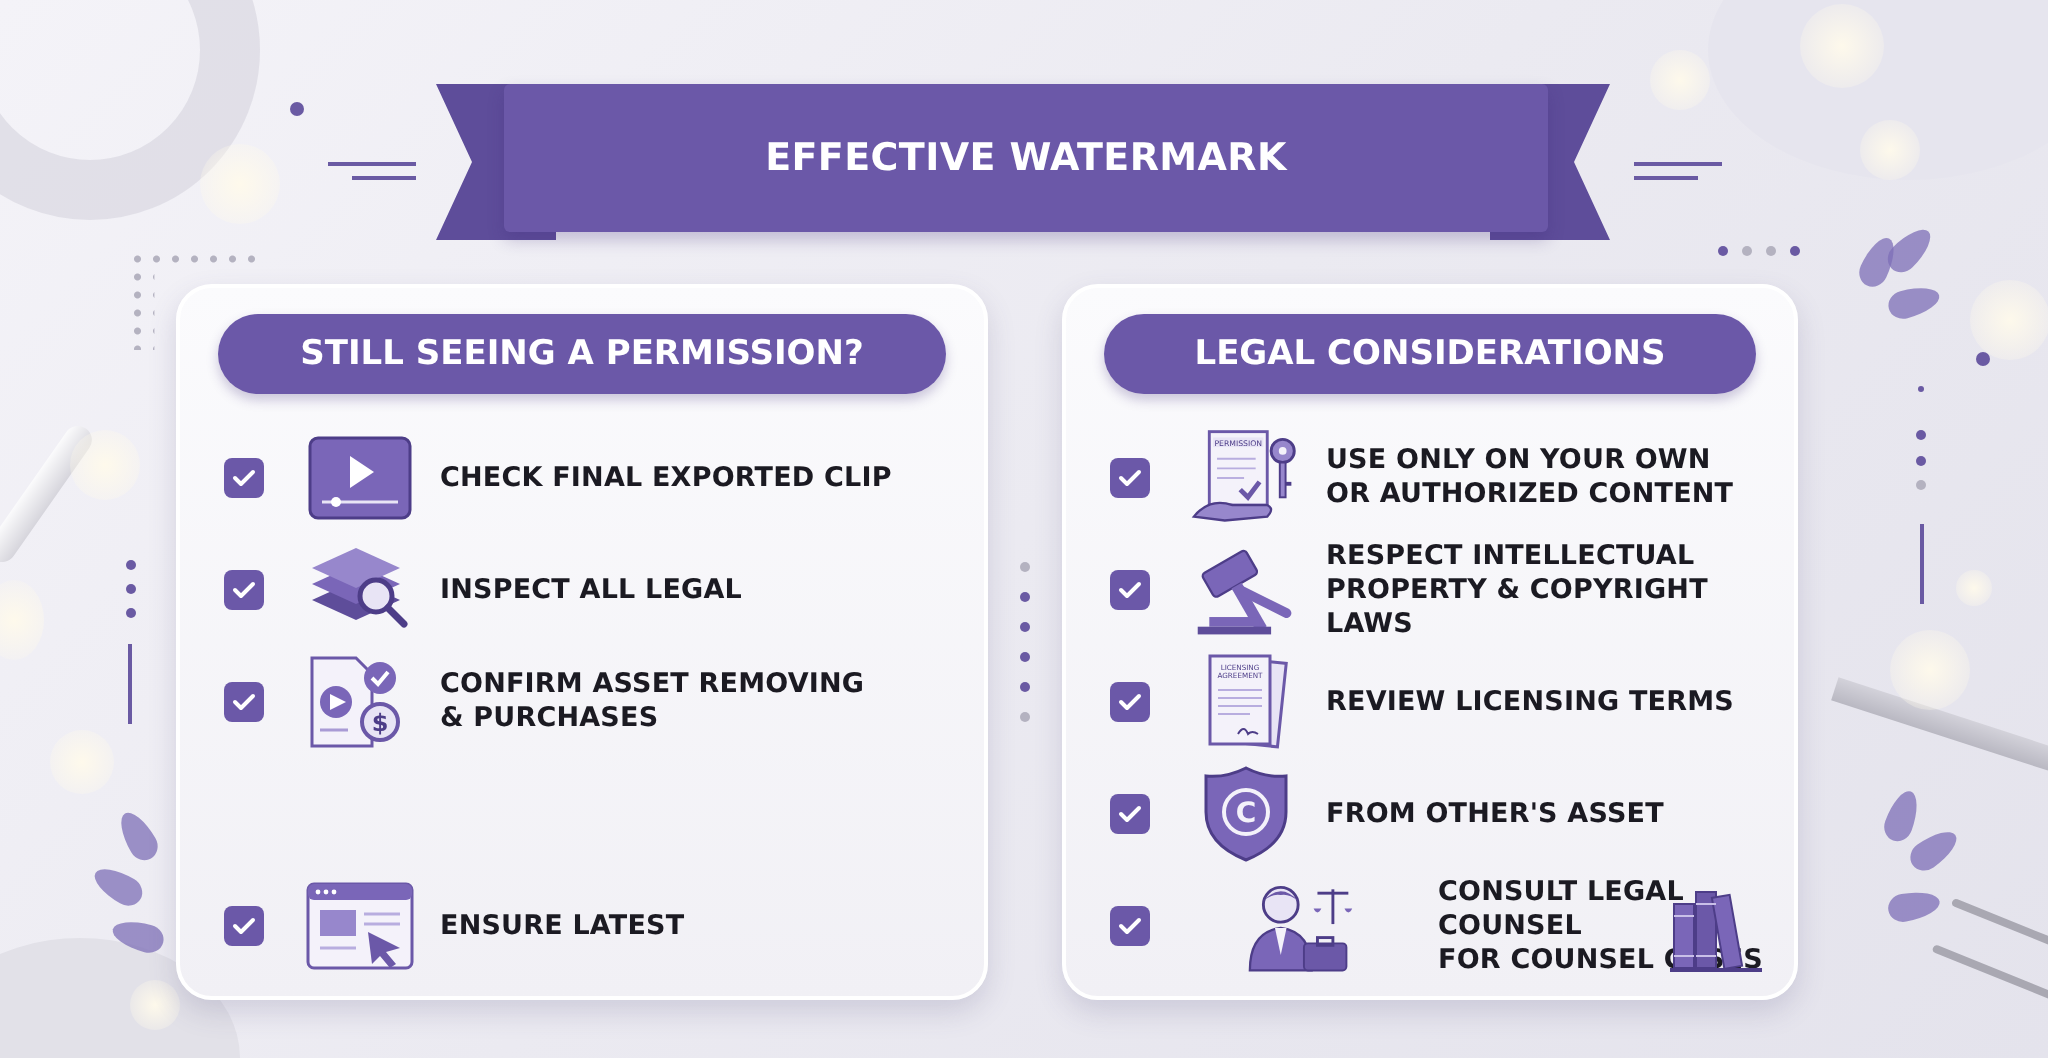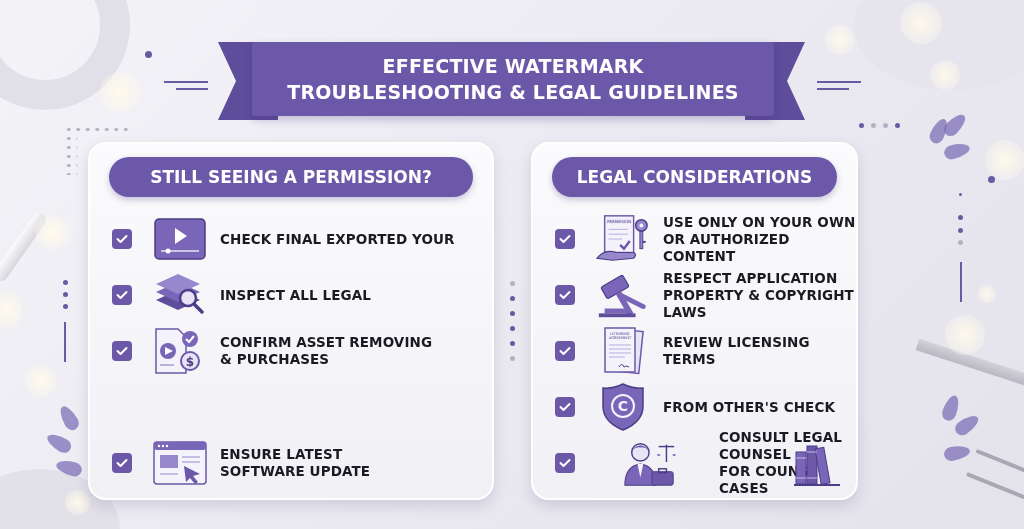--- a/index.html
+++ b/index.html
@@ -56,21 +56,21 @@
   }
 
   
   .card {
     position: absolute; top: 142px; height: 358px;
     background: linear-gradient(180deg, #fbfbfd 0%, #f1f0f5 100%);
     border-radius: 18px; border: 2px solid #ffffff;
     box-shadow: 0 6px 14px rgba(80,70,120,0.18);
   }
   .card.left { left: 88px; width: 406px; }
-  .card.right { left: 531px; width: 327px; }
+  .card.right { left: 531px; width: 368px; }
   .card-header {
     position: absolute; top: 13px; left: 19px; right: 19px; height: 40px;
     background: #6b58a8; border-radius: 20px;
     color: #fff; font-weight: bold; font-size: 17px;
     display: flex; align-items: center; justify-content: center;
     box-shadow: 0 3px 6px rgba(60,40,120,0.25);
   }
   .item {
     position: absolute; left: 0; right: 0; height: 56px;
     display: flex; align-items: center;
@@ -152,42 +152,41 @@
 <div class="leaf" style="left:960px;top:412px;transform:rotate(55deg);"></div>
 <div class="leaf" style="left:950px;top:440px;transform:rotate(80deg);"></div>
 <div class="leaf" style="left:62px;top:405px;transform:rotate(-30deg);"></div>
 <div class="leaf" style="left:52px;top:430px;transform:rotate(-60deg);"></div>
 <div class="leaf" style="left:62px;top:455px;transform:rotate(-75deg);"></div>
 
 <div class="ribbon-tail left"></div>
 <div class="ribbon-tail right"></div>
 <div class="banner">
   <div>EFFECTIVE WATERMARK</div>
-  <div>TROUBLESHOOTING &amp; LEGAL GUIDELINES</div>
 </div>
 
 <div class="card left">
   <div class="card-header">STILL SEEING A PERMISSION?</div>
 
   <div class="item" style="top:67px;">
     <div class="check">
       <svg width="12" height="10" viewBox="0 0 12 10">
           <path d="M1.5 5 L4.5 8 L10.5 2" stroke="#fff" stroke-width="2" fill="none" stroke-linecap="round" stroke-linejoin="round"></path>
         </svg>
     </div>
     <div class="icon-box">
       <svg width="52" height="42" viewBox="0 0 52 42">
         <rect x="1" y="1" width="50" height="40" rx="4" fill="#7a66b8" stroke="#4d3d88" stroke-width="1.5"></rect>
         <polygon points="21,10 33,18 21,26" fill="#fff"></polygon>
         <line x1="7" y1="33" x2="45" y2="33" stroke="#e8e4f5" stroke-width="1.5"></line>
         <circle cx="14" cy="33" r="2.5" fill="#fff"></circle>
       </svg>
     </div>
     <div class="item-text">
-      <span>CHECK FINAL EXPORTED YOUR</span>
+      <span>CHECK FINAL EXPORTED CLIP</span>
         <span></span>
     </div>
   </div>
 
   <div class="item" style="top:123px;">
     <div class="check">
       <svg width="12" height="10" viewBox="0 0 12 10">
           <path d="M1.5 5 L4.5 8 L10.5 2" stroke="#fff" stroke-width="2" fill="none" stroke-linecap="round" stroke-linejoin="round"></path>
         </svg>
     </div>
@@ -245,21 +244,20 @@
           <circle cx="15" cy="6" r="1.2" fill="#fff"></circle>
         <rect x="8" y="15" width="18" height="13" fill="#9787cc"></rect>
         <line x1="30" y1="17" x2="48" y2="17" stroke="#b8addf" stroke-width="1.5"></line>
         <line x1="30" y1="22" x2="48" y2="22" stroke="#b8addf" stroke-width="1.5"></line>
         <line x1="8" y1="34" x2="26" y2="34" stroke="#b8addf" stroke-width="1.5"></line>
         <polygon points="32,26 48,34 41,36 46,42 43,44 38,38 34,42" fill="#6b58a8"></polygon>
       </svg>
     </div>
     <div class="item-text">
       <span>ENSURE LATEST</span>
-        <span>SOFTWARE UPDATE</span>
     </div>
   </div>
 </div>
 
 <div class="card right">
   <div class="card-header">LEGAL CONSIDERATIONS</div>
 
   <div class="item" style="top:67px;">
     <div class="check">
       <svg width="12" height="10" viewBox="0 0 12 10">
@@ -299,26 +297,26 @@
         <g transform="rotate(-30 22 16)">
           <rect x="8" y="8" width="26" height="14" rx="2" fill="#7a66b8" stroke="#4d3d88" stroke-width="1.2"></rect>
           <rect x="18" y="22" width="6" height="26" fill="#7a66b8"></rect>
         </g>
         <line x1="26" y1="24" x2="50" y2="36" stroke="#7a66b8" stroke-width="5" stroke-linecap="round"></line>
         <rect x="10" y="38" width="26" height="5" fill="#7a66b8"></rect>
         <rect x="4" y="43" width="38" height="4" fill="#5e4d9a"></rect>
       </svg>
     </div>
     <div class="item-text">
-      <span>RESPECT APPLICATION</span>
+      <span>RESPECT INTELLECTUAL</span>
         <span>PROPERTY &amp; COPYRIGHT LAWS</span>
     </div>
   </div>
 
-  <div class="item" style="top:179px;justify-content:center;">
+  <div class="item" style="top:179px;">
     <div class="check">
       <svg width="12" height="10" viewBox="0 0 12 10">
           <path d="M1.5 5 L4.5 8 L10.5 2" stroke="#fff" stroke-width="2" fill="none" stroke-linecap="round" stroke-linejoin="round"></path>
         </svg>
     </div>
     <div class="icon-box">
       <svg width="56" height="50" viewBox="0 0 56 50">
         <rect x="16" y="4" width="30" height="42" fill="#e8e4f5" stroke="#6b58a8" stroke-width="1.5" transform="rotate(6 31 25)"></rect>
         <rect x="10" y="2" width="30" height="44" fill="#f4f2fa" stroke="#6b58a8" stroke-width="1.5"></rect>
         <text x="25" y="9" font-size="3.6" fill="#4d3d88" text-anchor="middle" font-family="DejaVu Sans, sans-serif">LICENSING</text>
@@ -342,21 +340,21 @@
         </svg>
     </div>
     <div class="icon-box">
       <svg width="44" height="50" viewBox="0 0 44 50">
         <path d="M22 2 Q32 7 42 6 V24 Q42 40 22 48 Q2 40 2 24 V6 Q12 7 22 2 Z" fill="#7a66b8" stroke="#4d3d88" stroke-width="1.5"></path>
         <circle cx="22" cy="24" r="11" fill="none" stroke="#f4f2fa" stroke-width="2"></circle>
         <text x="22" y="29" font-size="14" font-weight="bold" fill="#f4f2fa" text-anchor="middle" font-family="DejaVu Sans, sans-serif">C</text>
       </svg>
     </div>
     <div class="item-text">
-        <span>FROM OTHER'S CHECK</span>
+        <span>FROM OTHER'S ASSET</span>
     </div>
   </div>
 
   <div class="item" style="top:291px;gap:28px;">
     <div class="check">
       <svg width="12" height="10" viewBox="0 0 12 10">
           <path d="M1.5 5 L4.5 8 L10.5 2" stroke="#fff" stroke-width="2" fill="none" stroke-linecap="round" stroke-linejoin="round"></path>
         </svg>
     </div>
     <div class="icon-box">

